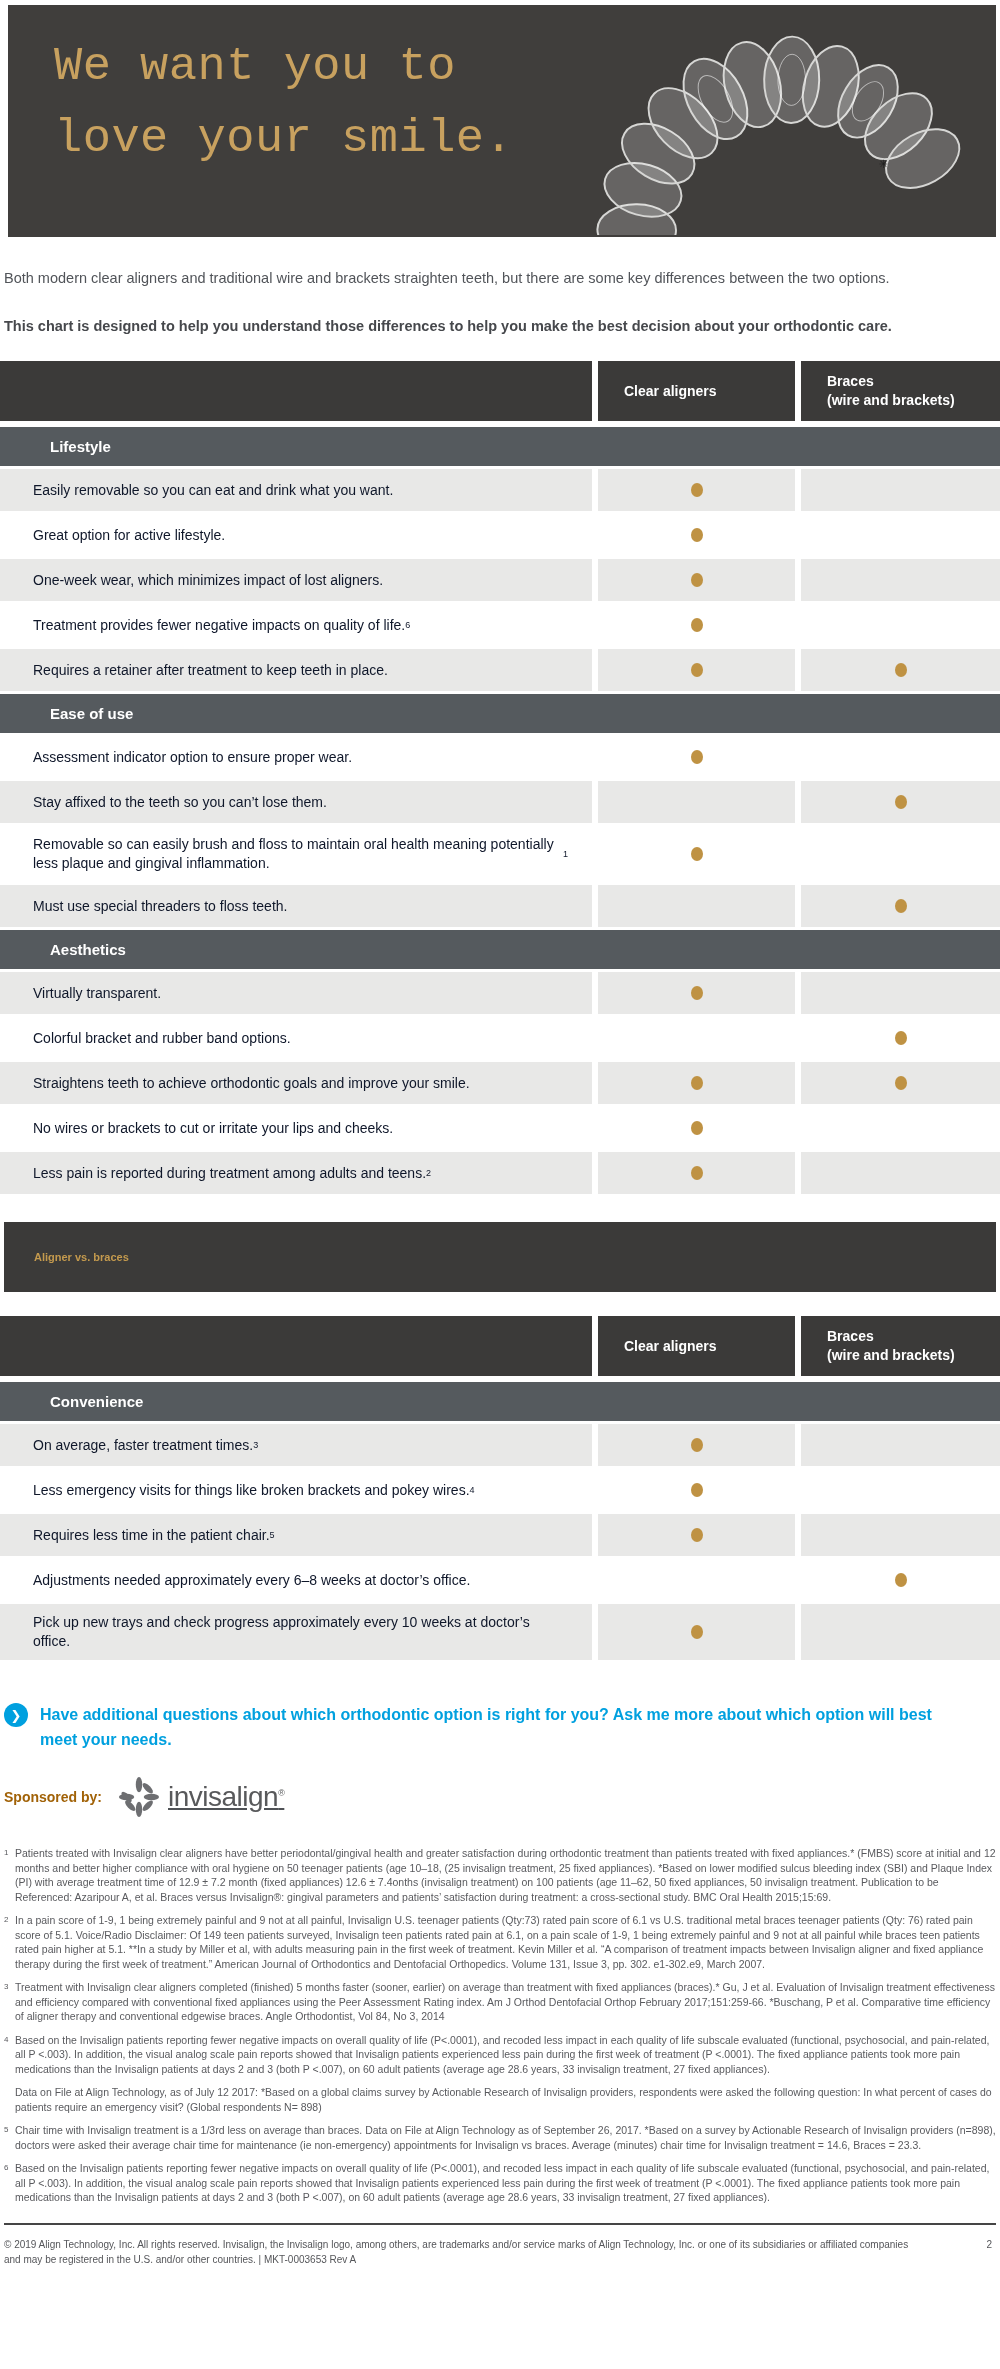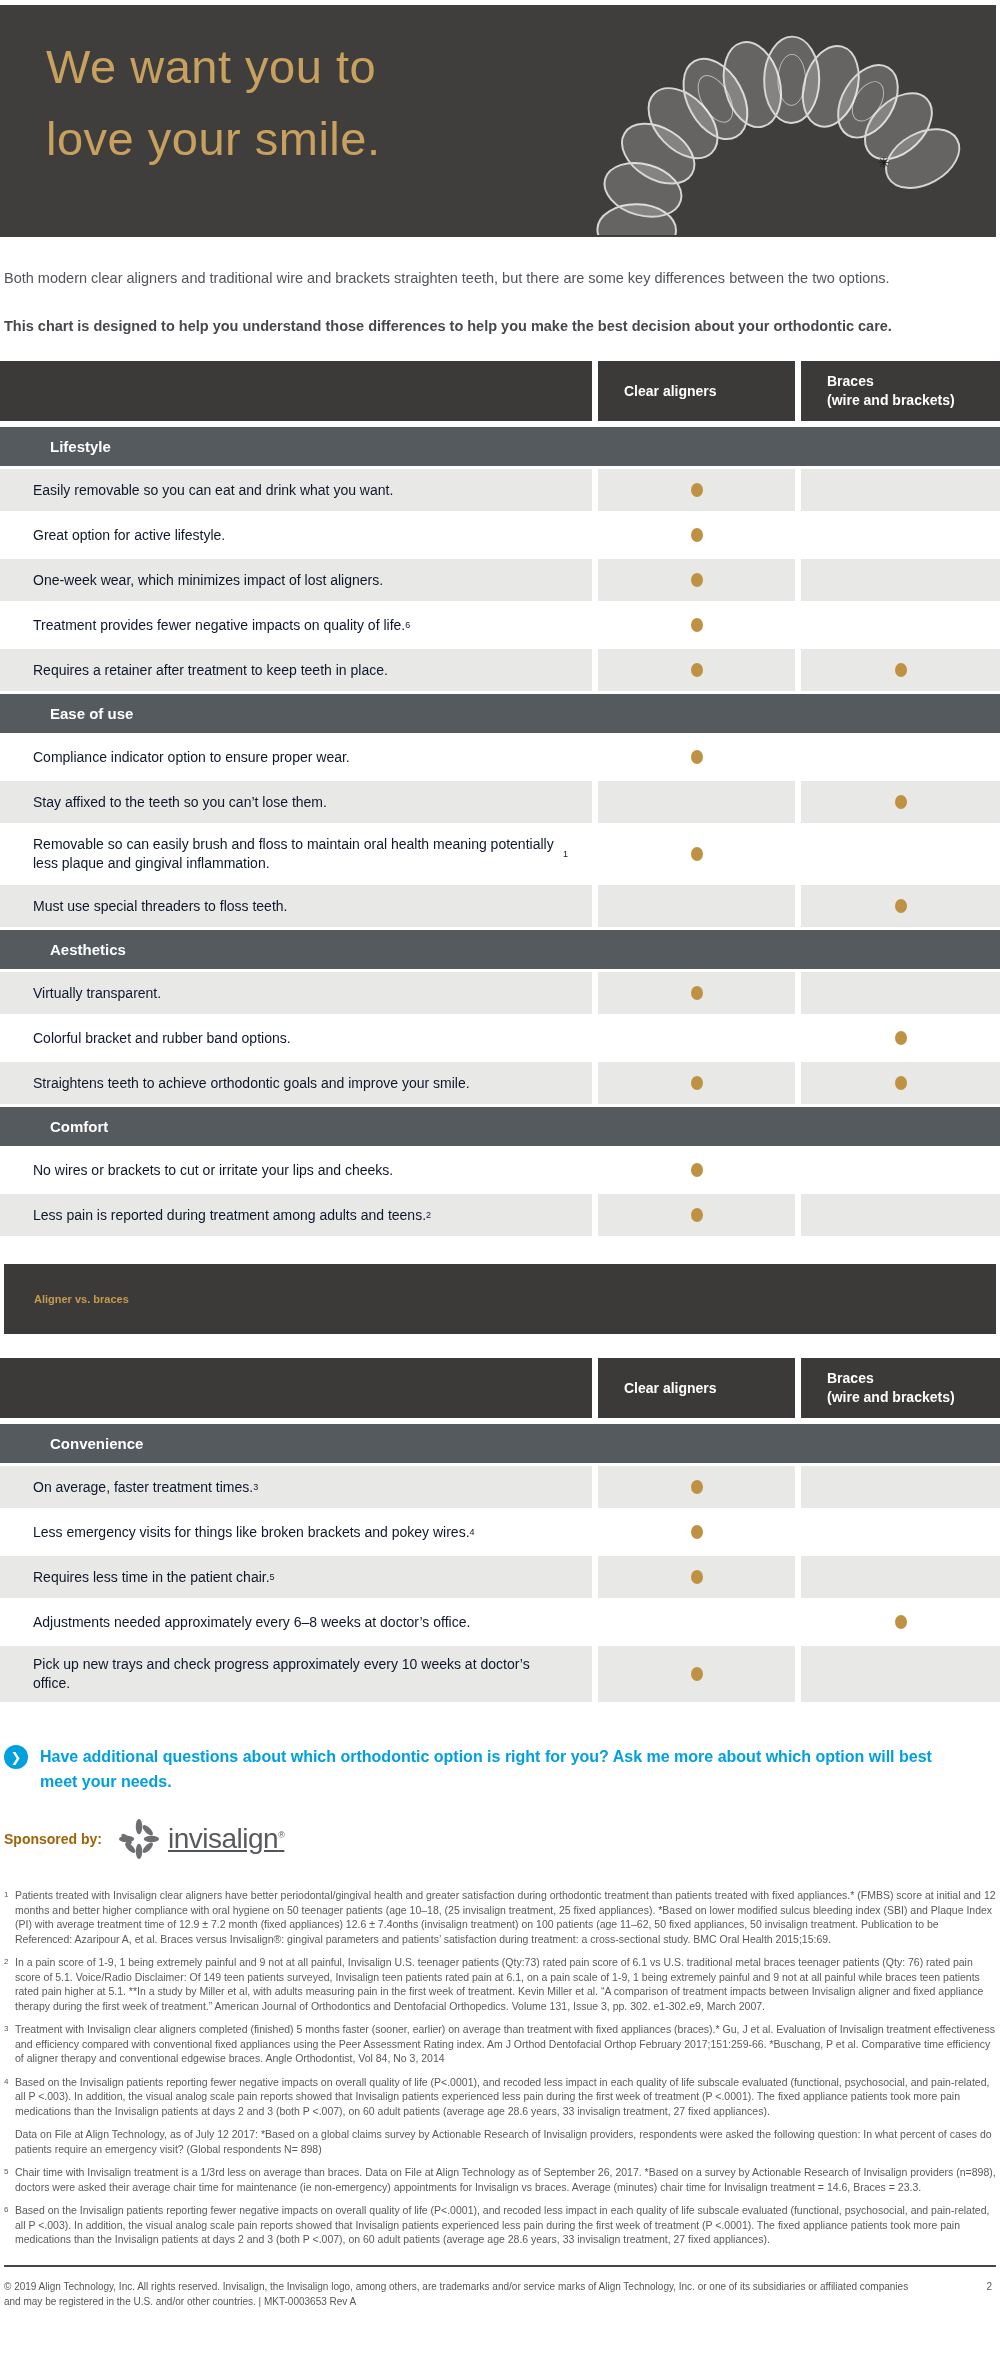--- a/index.html
+++ b/index.html
@@ -1,20 +1,20 @@
 <!DOCTYPE html>
 <html><head>
 <meta charset="utf-8">
 <style>
   html,body{margin:0;padding:0;background:#ffffff;}
   body{width:1000px;font-family:"Liberation Sans","DejaVu Sans",sans-serif;color:#4f5256;}
   .page{width:1000px;position:relative;}
 
   
-  .hero{margin:5px 4px 0 0;height:232px;background:#403e3c;position:relative;overflow:hidden;}
+  .hero{margin:5px 4px 0 8px;height:232px;background:#403e3c;position:relative;overflow:hidden;font-family:Liberation Mono, monospace;}
   .hero-title{position:absolute;left:46px;top:26px;font-size:47px;line-height:72px;font-weight:300;
               color:#c8a15f;letter-spacing:.5px;}
   .aligner-svg{position:absolute;right:28px;top:4px;}
 
   
   .intro{margin:30px 4px 0 4px;font-size:14.5px;line-height:22px;color:#515459;max-width:945px;}
   .intro-bold{font-weight:700;margin-top:26px;color:#46484c;}
 
   
   .cmp-table{margin-top:24px;}
@@ -146,21 +146,21 @@
           <span class="dot"></span>
         </div>
         <div class="cell dotc">
           <span class="dot"></span>
         </div>
       </div>
       <div class="s-band">
         <span>Ease of use</span>
       </div>
       <div class="grid-row t-row">
-        <div class="cell lab">Compliance indicator option to ensure proper wear.</div>
+        <div class="cell lab">Assessment indicator option to ensure proper wear.</div>
         <div class="cell dotc">
           <span class="dot"></span>
         </div>
         <div class="cell dotc"></div>
       </div>
       <div class="grid-row t-row shade">
         <div class="cell lab">Stay affixed to the teeth so you can’t lose them.</div>
         <div class="cell dotc"></div>
         <div class="cell dotc">
           <span class="dot"></span>
@@ -198,23 +198,20 @@
         </div>
       </div>
       <div class="grid-row t-row shade">
         <div class="cell lab">Straightens teeth to achieve orthodontic goals and improve your smile.</div>
         <div class="cell dotc">
           <span class="dot"></span>
         </div>
         <div class="cell dotc">
           <span class="dot"></span>
         </div>
-      </div>
-      <div class="s-band">
-        <span>Comfort</span>
       </div>
       <div class="grid-row t-row">
         <div class="cell lab">No wires or brackets to cut or irritate your lips and cheeks.</div>
         <div class="cell dotc">
           <span class="dot"></span>
         </div>
         <div class="cell dotc"></div>
       </div>
       <div class="grid-row t-row shade">
         <div class="cell lab">Less pain is reported during treatment among adults and teens.<sup>2</sup></div>

